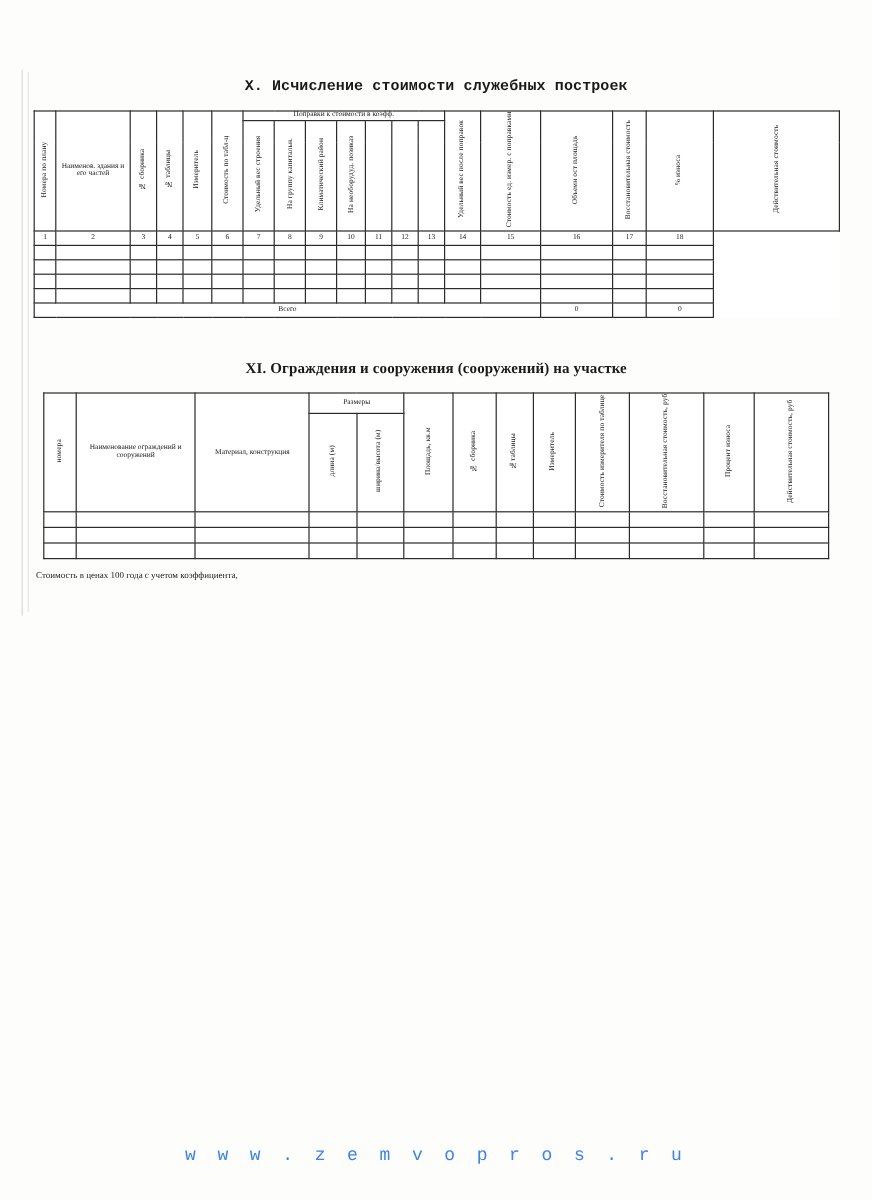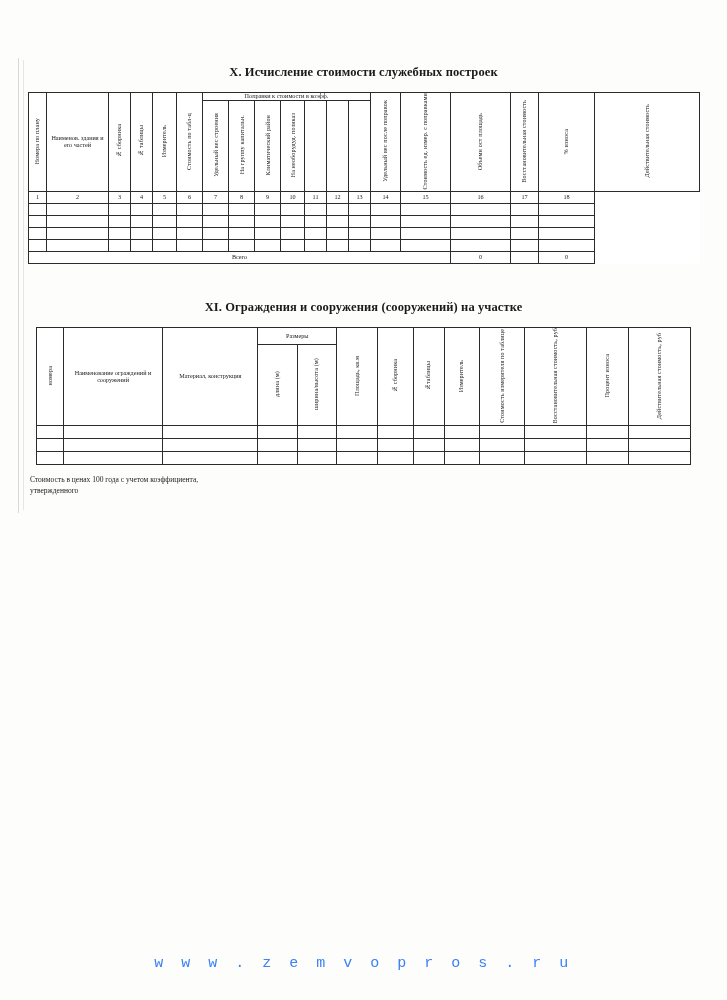--- a/index.html
+++ b/index.html
@@ -34,21 +34,21 @@
     background: #e6e6e2;
   }
 
   h2.section-title {
     font-size: 12.5px;
     font-weight: bold;
     text-align: center;
     margin: 0;
     letter-spacing: 0.1px;
   }
-  #title-10 { position: absolute; left: 0; top: 65px; width: 727px; }
+  #title-10 { position: absolute; left: 0; top: 65px; width: 727px; font-family: Liberation Mono, monospace; }
   #title-11 { position: absolute; left: 0; top: 300px; width: 727px; }
 
   table.doc {
     border-collapse: collapse;
     table-layout: fixed;
     background: #fff;
   }
   table.doc td, table.doc th {
     border: 1px solid #2b2b2b;
     padding: 0;
@@ -384,18 +384,17 @@
           <td></td>
           <td></td>
           <td></td>
         </tr>
       </tbody>
     </table>
   </div>
 
   <div class="footnote">
     <span>Стоимость в ценах 100  года с учетом коэффициента,</span>
-    <span class="l2">утвержденного</span>
   </div>
 
   <div class="watermark">w w w . z e m v o p r o s . r u</div>
 
 </div>
 
 </body></html>

